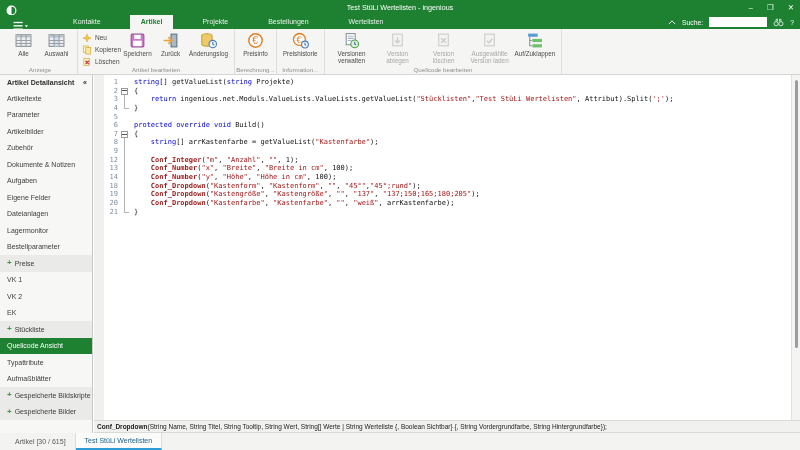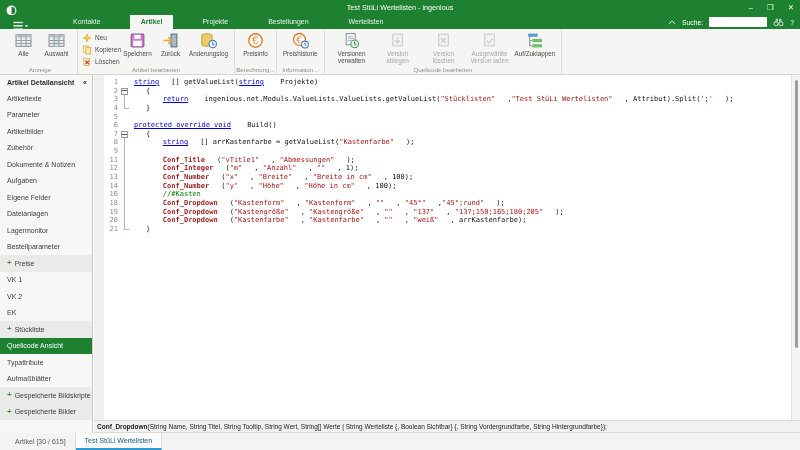--- a/index.html
+++ b/index.html
@@ -50,21 +50,21 @@
   .ed-strip { position:absolute; left:0; top:0; width:10px; height:100%; background:#f0f0ee; }
   .codelines { position:absolute; left:10px; top:3px; right:12px; }
   .cl { display:flex; height:8.65px; line-height:8.65px; white-space:pre; }
   .ln { flex:0 0 16px; text-align:right; padding-right:2px; color:#7d8f9e; }
   .fold { flex:0 0 10px; position:relative; }
   .fold .vl { position:absolute; left:4px; width:1px; background:#b3b3b3; }
   .fold .fbox { position:absolute; left:1px; top:1px; width:7px; height:7px; border:1px solid #9a9a9a; background:#fff; }
   .fold .fminus { position:absolute; left:2.2px; top:3.8px; width:4.5px; height:1px; background:#555; }
   .fold .hl { position:absolute; left:4px; top:4.4px; width:5px; height:1px; background:#b3b3b3; }
   .code { padding-left:4px; }
-  .kw { color:var(--kw);text-decoration:underline; } .str { color:var(--str); } .com { color:var(--com); } .fn { color:var(--fn); font-weight:bold; } .pl { color:#111;margin-left:12px; }
+  .kw { color:var(--kw); } .str { color:var(--str); } .com { color:var(--com); } .fn { color:var(--fn); font-weight:bold; } .pl { color:#111; }
   .vscroll { position:absolute; right:0; top:0; width:9px; height:100%; background:#f4f4f2; border-left:1px solid #e2e2e0; }
   .vthumb { position:absolute; left:3px; top:5px; width:3px; height:268px; background:#9d9d9d; border-radius:2px; }
 
   
   .hintbar { position:absolute; left:94px; top:420px; right:0; height:13px; background:#f1f1ef; border-top:1px solid #d9d9d7; border-bottom:1px solid #d9d9d7; font-size:6.5px; line-height:11px; padding-left:3px; color:#1a1a1a; white-space:nowrap; overflow:hidden; }
   .hintbar b { font-weight:bold; }
 
   
   .tabbar { position:absolute; left:0; top:433px; right:0; height:17px; background:#f3f3f1; display:flex; align-items:stretch; font-size:7px; padding-left:6px; }
   .btab { display:flex; align-items:center; padding:0 9px; color:#5a5a5a; border-right:1px solid #ddddda; }
@@ -337,25 +337,23 @@
   <div class="codelines" id="codelines">
       <div class="cl"><span class="ln">1</span><span class="fold"></span><span class="code"><span class="kw">string</span><span class="pl">[] getValueList(</span><span class="kw">string</span><span class="pl"> Projekte)</span></span></div>
       <div class="cl"><span class="ln">2</span><span class="fold"><i class="vl" style="top:8px;bottom:0"></i><i class="fbox"></i><i class="fminus"></i></span><span class="code"><span class="pl">{</span></span></div>
       <div class="cl"><span class="ln">3</span><span class="fold"><i class="vl" style="top:0;bottom:0"></i></span><span class="code"><span class="pl">    </span><span class="kw">return</span><span class="pl"> ingenious.net.Moduls.ValueLists.ValueLists.getValueList(</span><span class="str">"Stücklisten"</span><span class="pl">,</span><span class="str">"Test StüLi Wertelisten"</span><span class="pl">, Attribut).Split(</span><span class="str">';'</span><span class="pl">);</span></span></div>
       <div class="cl"><span class="ln">4</span><span class="fold"><i class="vl" style="top:0;height:4.5px"></i><i class="hl"></i></span><span class="code"><span class="pl">}</span></span></div>
       <div class="cl"><span class="ln">5</span><span class="fold"></span><span class="code"></span></div>
       <div class="cl"><span class="ln">6</span><span class="fold"></span><span class="code"><span class="kw">protected override void</span><span class="pl"> Build()</span></span></div>
       <div class="cl"><span class="ln">7</span><span class="fold"><i class="vl" style="top:8px;bottom:0"></i><i class="fbox"></i><i class="fminus"></i></span><span class="code"><span class="pl">{</span></span></div>
       <div class="cl"><span class="ln">8</span><span class="fold"><i class="vl" style="top:0;bottom:0"></i></span><span class="code"><span class="pl">    </span><span class="kw">string</span><span class="pl">[] arrKastenfarbe = getValueList(</span><span class="str">"Kastenfarbe"</span><span class="pl">);</span></span></div>
       <div class="cl"><span class="ln">9</span><span class="fold"><i class="vl" style="top:0;bottom:0"></i></span><span class="code"></span></div>
-      <div class="cl"><span class="ln">11</span><span class="fold"><i class="vl" style="top:0;bottom:0"></i></span><span class="code"><span class="pl">    </span><span class="fn">Conf_Title</span><span class="pl">(</span><span class="str">"vTitle1"</span><span class="pl">, </span><span class="str">"Abmessungen"</span><span class="pl">);</span></span></div>
       <div class="cl"><span class="ln">12</span><span class="fold"><i class="vl" style="top:0;bottom:0"></i></span><span class="code"><span class="pl">    </span><span class="fn">Conf_Integer</span><span class="pl">(</span><span class="str">"m"</span><span class="pl">, </span><span class="str">"Anzahl"</span><span class="pl">, </span><span class="str">""</span><span class="pl">, 1);</span></span></div>
       <div class="cl"><span class="ln">13</span><span class="fold"><i class="vl" style="top:0;bottom:0"></i></span><span class="code"><span class="pl">    </span><span class="fn">Conf_Number</span><span class="pl">(</span><span class="str">"x"</span><span class="pl">, </span><span class="str">"Breite"</span><span class="pl">, </span><span class="str">"Breite in cm"</span><span class="pl">, 100);</span></span></div>
       <div class="cl"><span class="ln">14</span><span class="fold"><i class="vl" style="top:0;bottom:0"></i></span><span class="code"><span class="pl">    </span><span class="fn">Conf_Number</span><span class="pl">(</span><span class="str">"y"</span><span class="pl">, </span><span class="str">"Höhe"</span><span class="pl">, </span><span class="str">"Höhe in cm"</span><span class="pl">, 100);</span></span></div>
-      <div class="cl"><span class="ln">16</span><span class="fold"><i class="vl" style="top:0;bottom:0"></i></span><span class="code"><span class="pl">    </span><span class="com">//#Kasten</span></span></div>
       <div class="cl"><span class="ln">18</span><span class="fold"><i class="vl" style="top:0;bottom:0"></i></span><span class="code"><span class="pl">    </span><span class="fn">Conf_Dropdown</span><span class="pl">(</span><span class="str">"Kastenform"</span><span class="pl">, </span><span class="str">"Kastenform"</span><span class="pl">, </span><span class="str">""</span><span class="pl">, </span><span class="str">"45°"</span><span class="pl">,</span><span class="str">"45°;rund"</span><span class="pl">);</span></span></div>
       <div class="cl"><span class="ln">19</span><span class="fold"><i class="vl" style="top:0;bottom:0"></i></span><span class="code"><span class="pl">    </span><span class="fn">Conf_Dropdown</span><span class="pl">(</span><span class="str">"Kastengröße"</span><span class="pl">, </span><span class="str">"Kastengröße"</span><span class="pl">, </span><span class="str">""</span><span class="pl">, </span><span class="str">"137"</span><span class="pl">, </span><span class="str">"137;150;165;180;205"</span><span class="pl">);</span></span></div>
       <div class="cl"><span class="ln">20</span><span class="fold"><i class="vl" style="top:0;bottom:0"></i></span><span class="code"><span class="pl">    </span><span class="fn">Conf_Dropdown</span><span class="pl">(</span><span class="str">"Kastenfarbe"</span><span class="pl">, </span><span class="str">"Kastenfarbe"</span><span class="pl">, </span><span class="str">""</span><span class="pl">, </span><span class="str">"weiß"</span><span class="pl">, arrKastenfarbe);</span></span></div>
       <div class="cl"><span class="ln">21</span><span class="fold"><i class="vl" style="top:0;height:4.5px"></i><i class="hl"></i></span><span class="code"><span class="pl">}</span></span></div>
     </div>
   <div class="vscroll">
     <div class="vthumb"></div>
   </div>
 </div>
 

